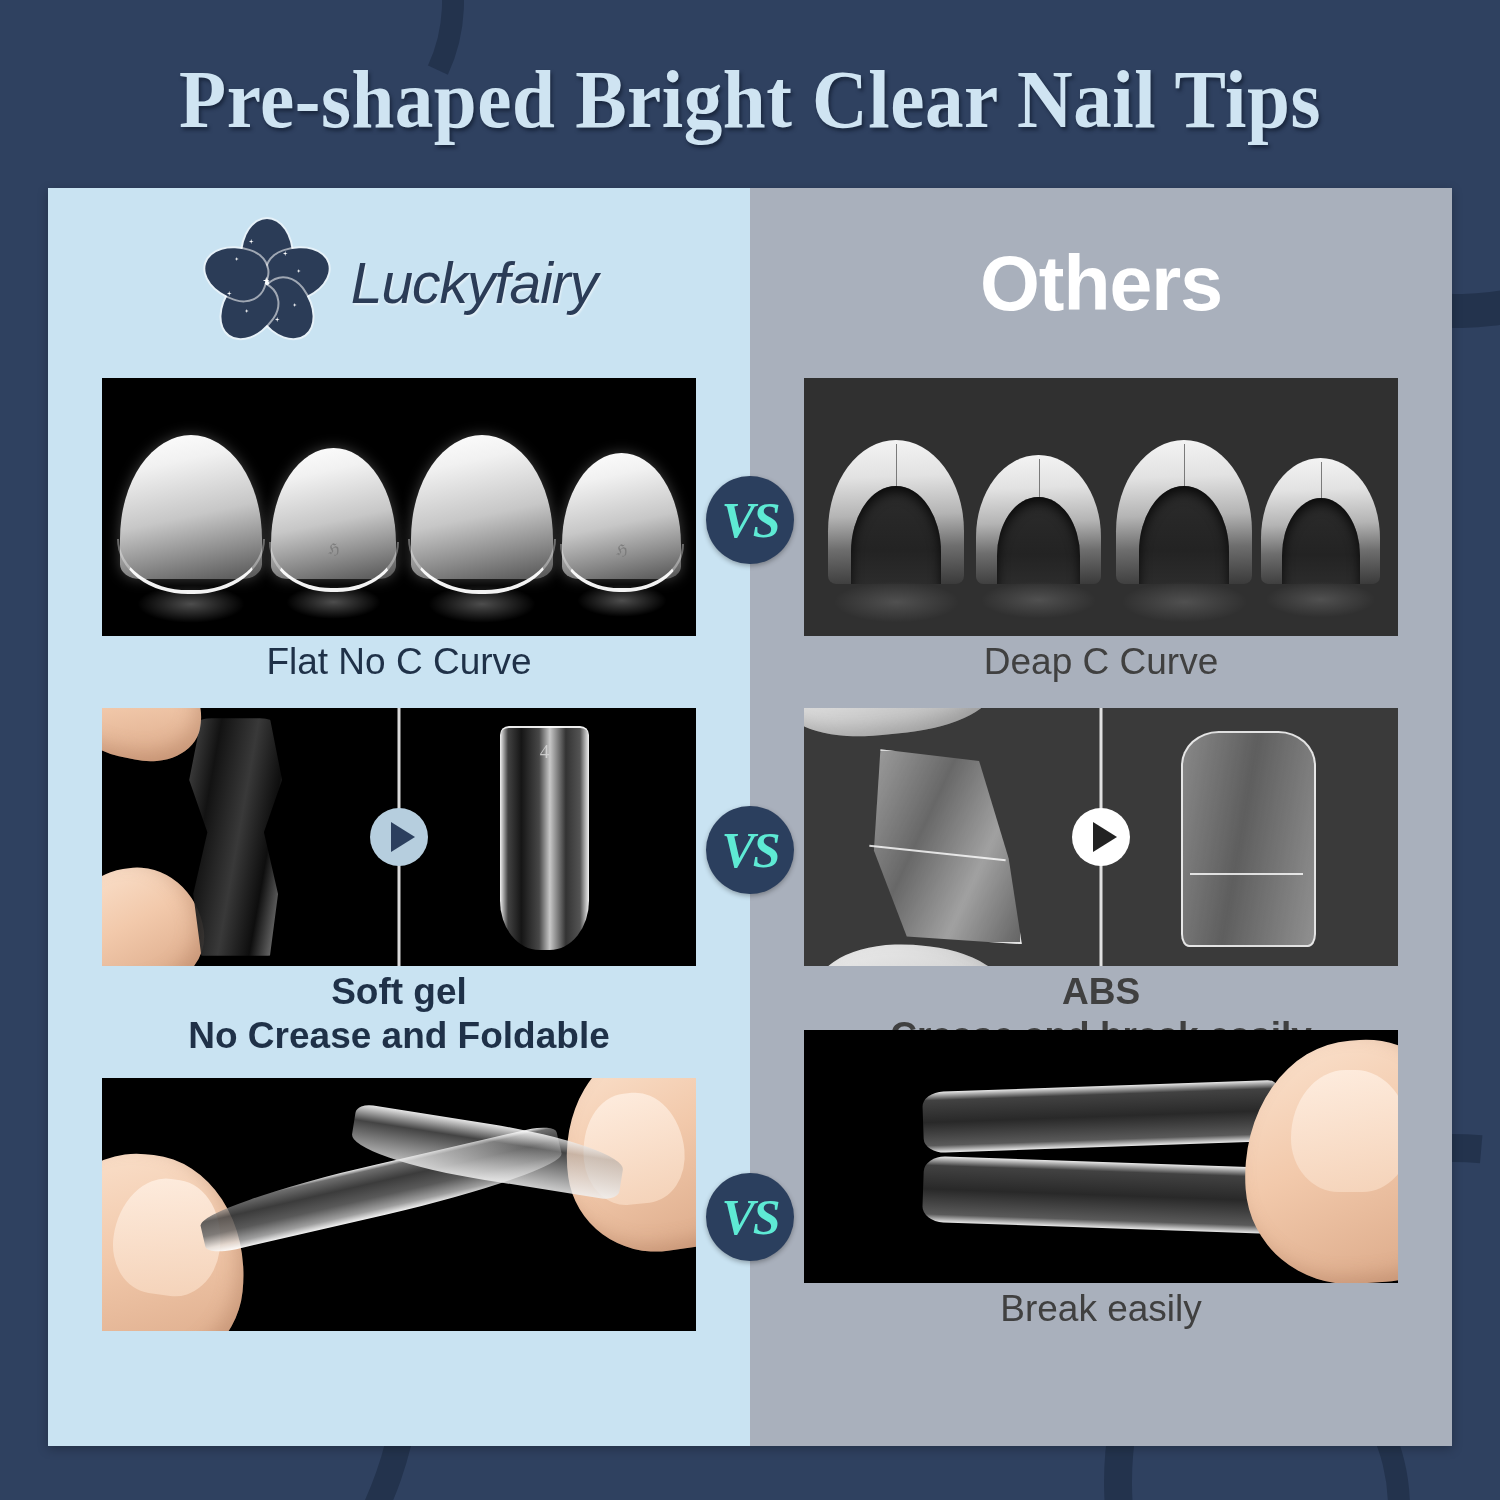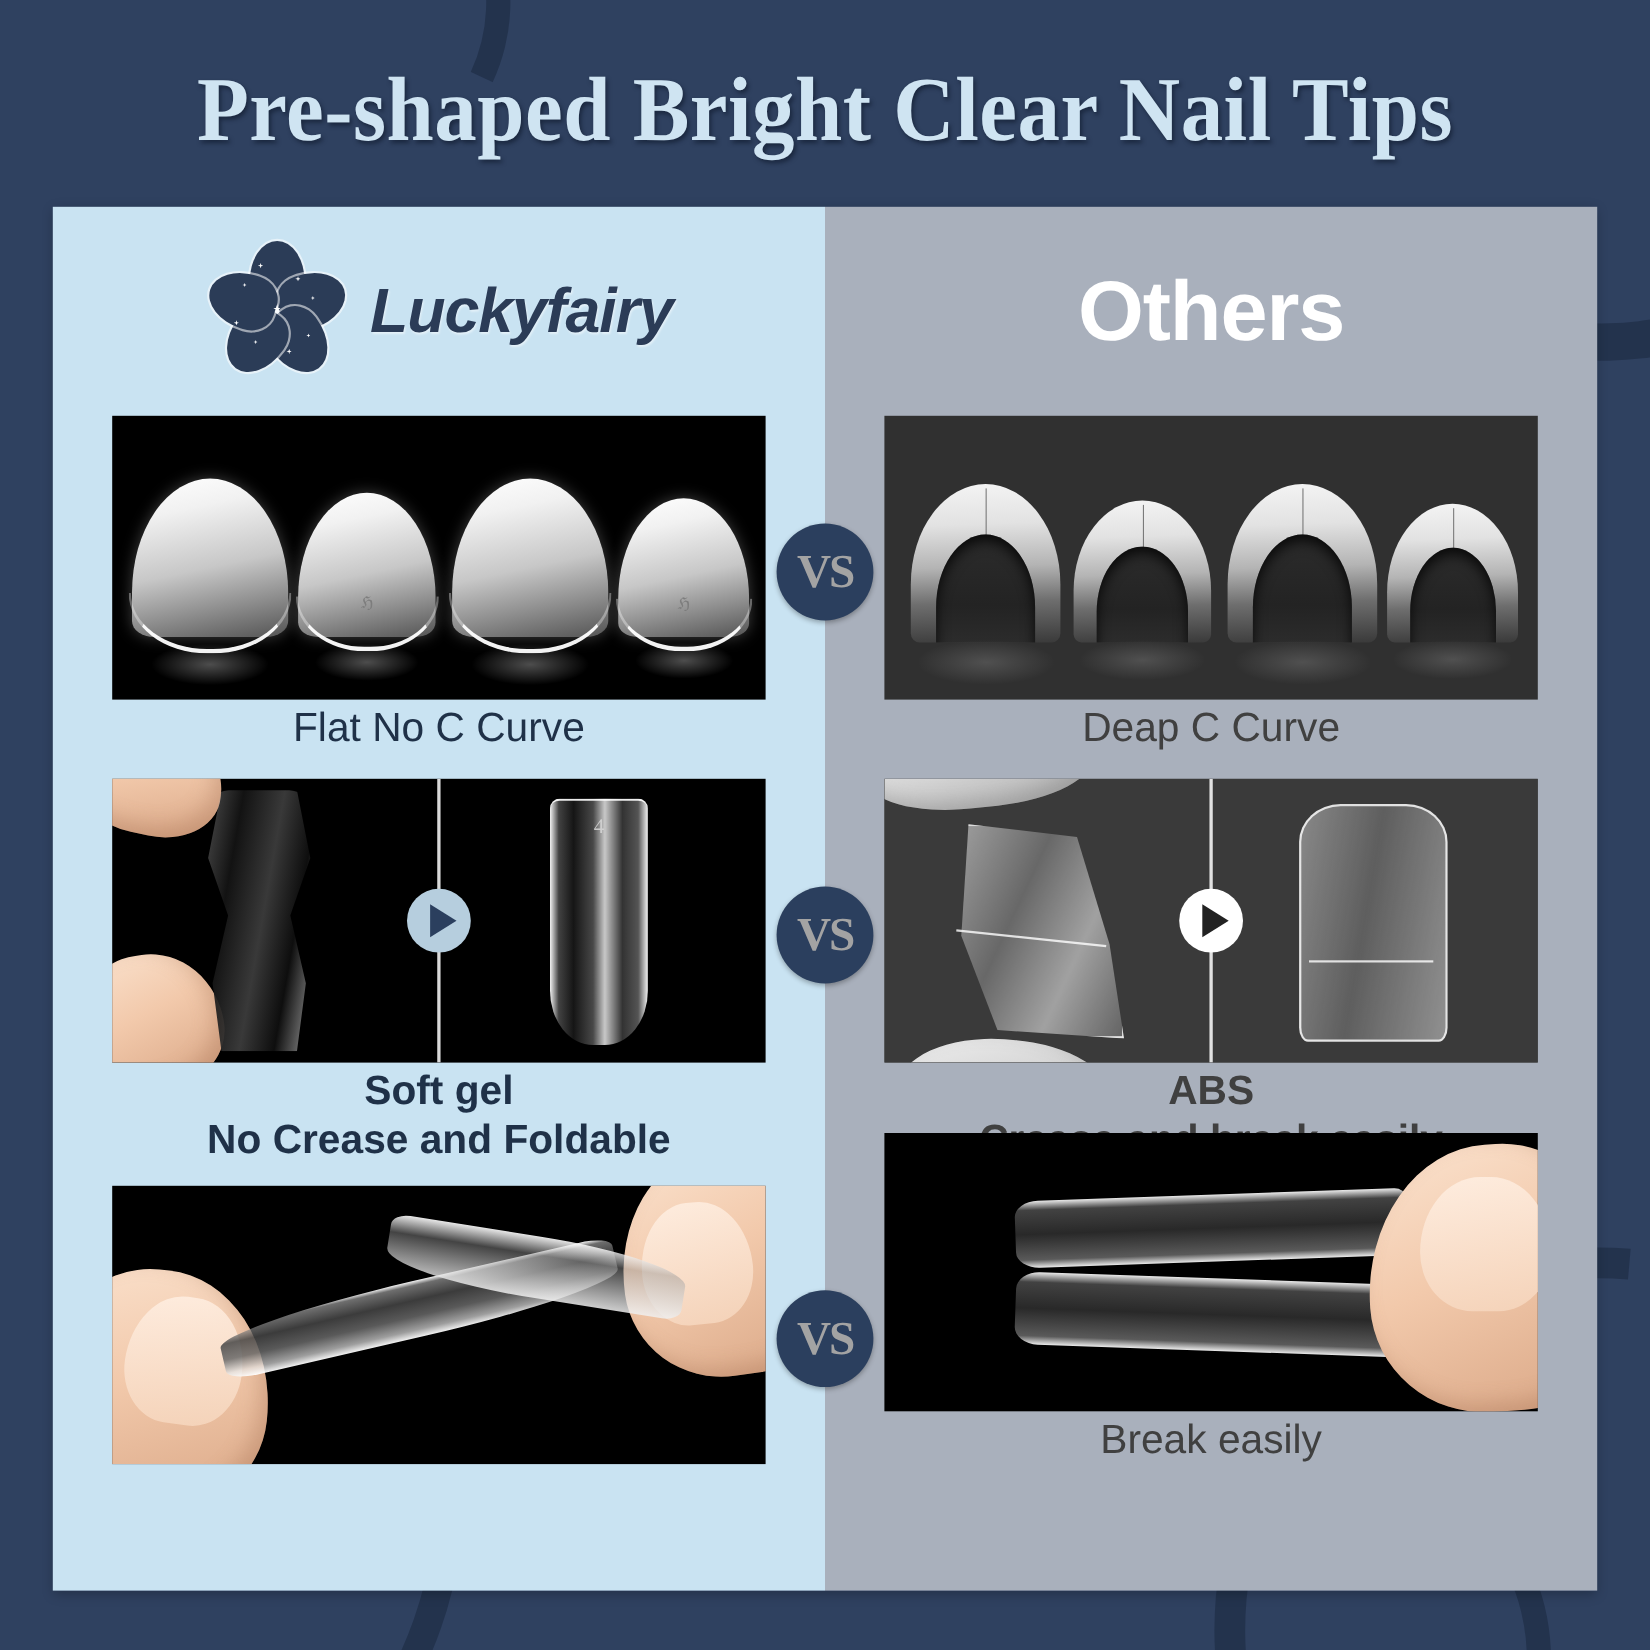--- a/index.html
+++ b/index.html
@@ -76,21 +76,21 @@
     justify-content: center;
   }
   .logo-wrap {
     width: 132px; height: 132px;
     position: relative;
     margin-right: 18px;
     flex: 0 0 auto;
   }
   .brand-name {
     font-size: 57px;
-    font-weight: bold;
+    font-weight: normal;
     font-style: italic;
     color: #2b3c57;
     letter-spacing: -1px;
     text-shadow: 1px 2px 2px rgba(255,255,255,0.5);
   }
   .others-title {
     font-size: 77px;
     font-weight: bold;
     color: #ffffff;
     letter-spacing: -1px;
@@ -119,27 +119,28 @@
   .cap-right { color: #404040; }
   .cap-bold   { font-weight: bold; font-size: 37px; }
   .cap-normal { font-weight: normal; font-size: 37px; }
 
   
   .vs {
     position: absolute;
     width: 88px; height: 88px;
     border-radius: 50%;
     background: #2b3f5e;
-    color: #a3a3a3;
+    color: #5eead4;
     display: flex;
     align-items: center;
     justify-content: center;
     font-family: "Liberation Serif", "DejaVu Serif", serif;
     font-weight: bold;
-    font-size: 43px;
+    font-style: italic;
+    font-size: 50px;
     letter-spacing: -2px;
     z-index: 20;
     box-shadow: 0 2px 5px rgba(0,0,0,0.3);
   }
 
   
   .tipstage { position:absolute; inset:0; }
 
   .tip {
     position: absolute;

